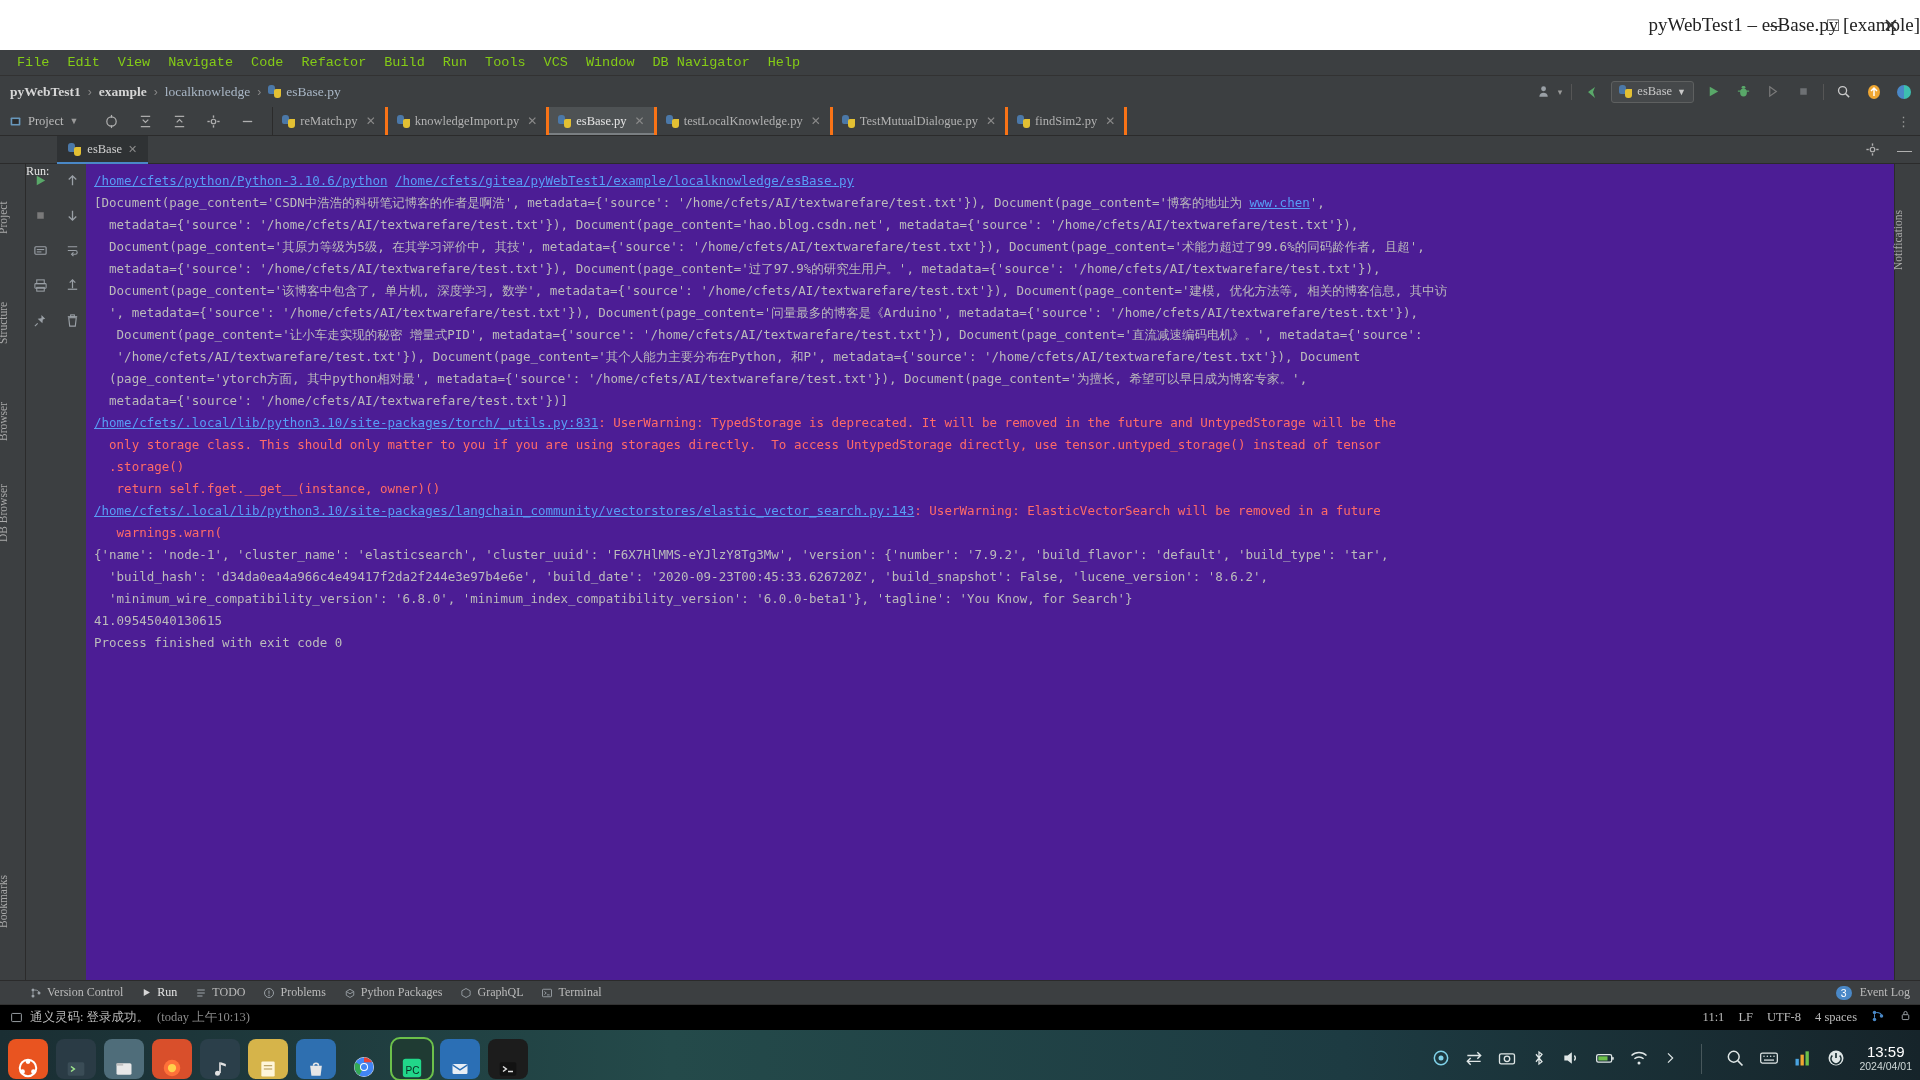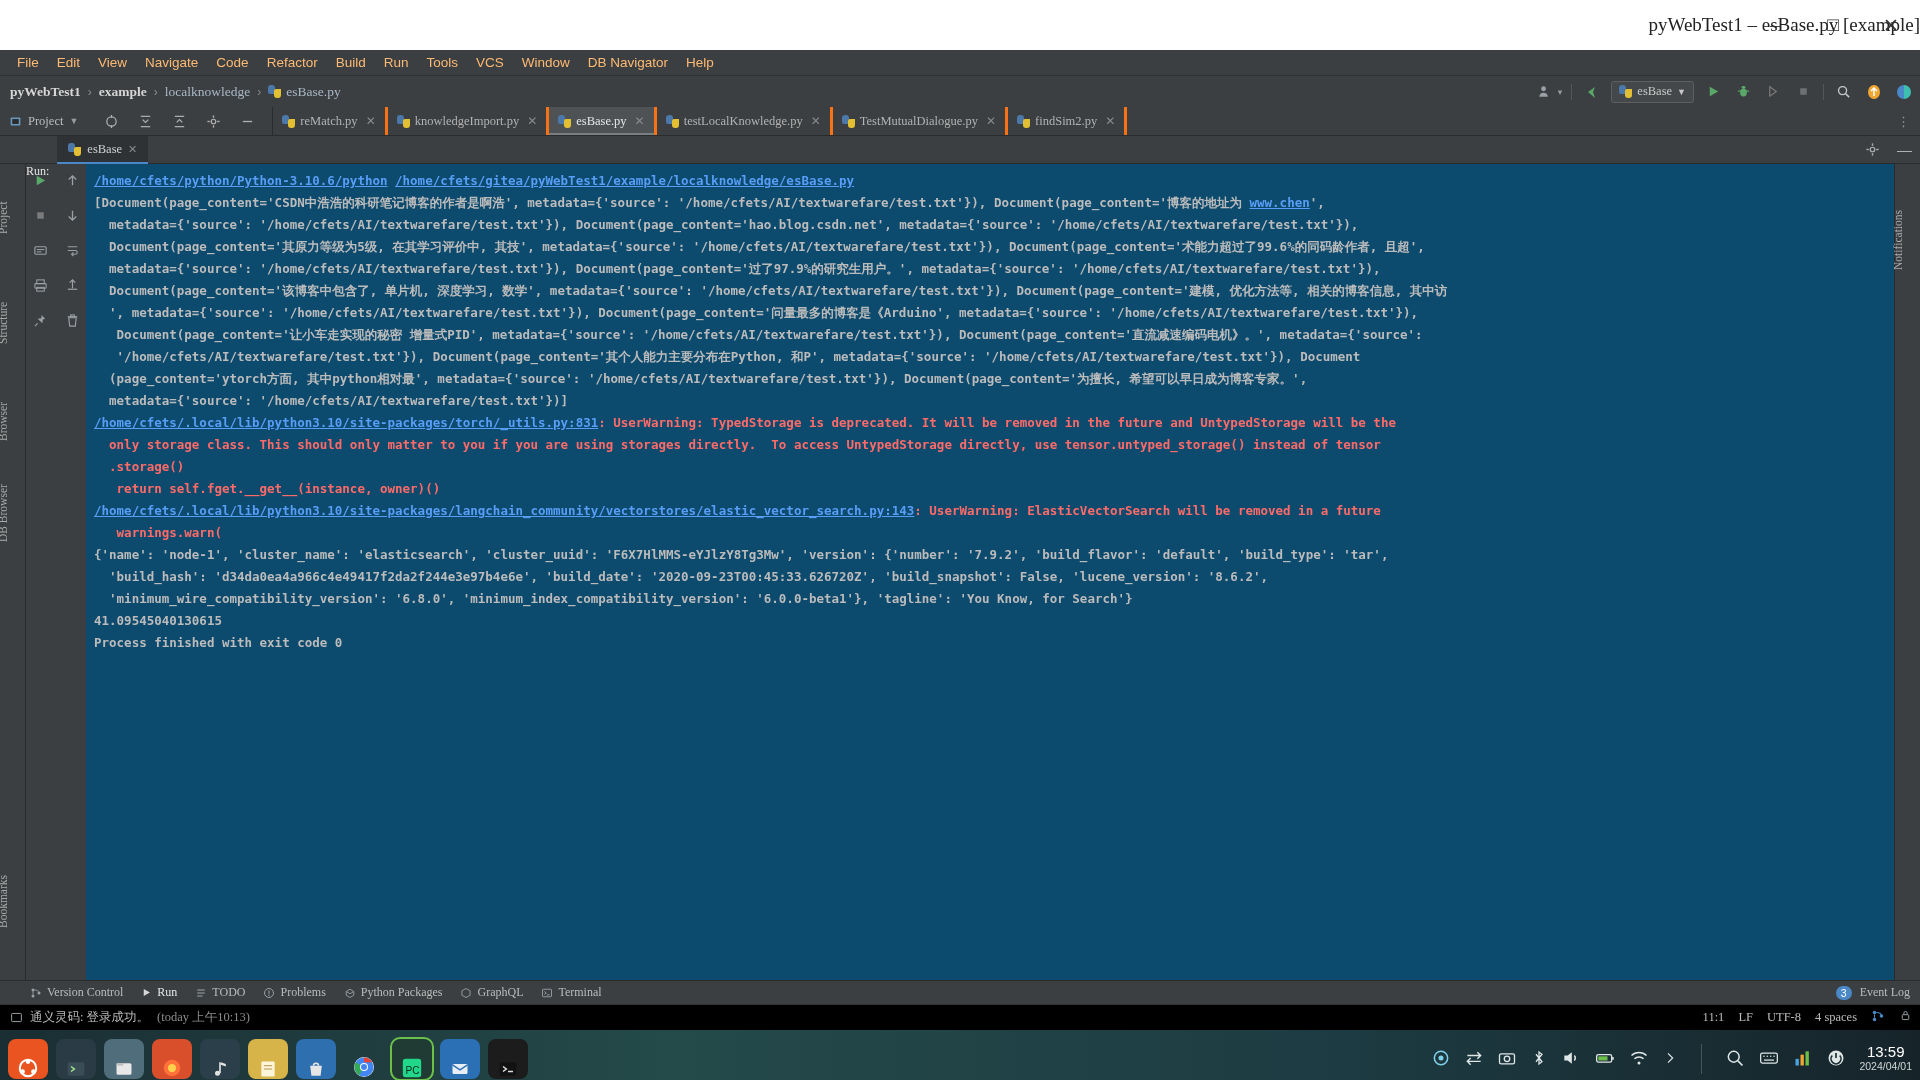--- a/index.html
+++ b/index.html
@@ -12,22 +12,22 @@
     align-items:center; justify-content:flex-end; position:relative;
     font-family:"Liberation Serif", serif; font-size:19px;
   }
   #titlebar .wbtns{ position:absolute; right:0; top:0; height:50px; display:flex; }
   #titlebar .wbtn{ width:58px; height:50px; display:flex; align-items:center;
     justify-content:center; font-size:19px; color:#333; }
 
   
   #menubar{ height:26px; background:#3c3f41; display:flex; align-items:center;
     padding-left:8px; border-bottom:1px solid #323232;}
-  #menubar .mi{ padding:3px 9px; font-size:13.5px; color:#fdba74;
-    font-family:Liberation Sans, sans-serif;}
+  #menubar .mi{ padding:3px 9px; font-size:13.5px; color:#84cc16;
+    font-family:Liberation Mono, monospace;}
 
   
   #navbar{ height:31px; background:#3c3f41; display:flex; align-items:center;
     padding-left:10px; position:relative; }
   #navbar .crumb{ display:flex; align-items:center; color:#a9b7c6; font-size:13.5px;
     font-family:"Liberation Serif", serif;}
   #navbar .crumb.bold{ font-weight:bold; color:#d6d6d6; }
   #navbar .sep{ color:#888; margin:0 7px; font-size:12px; }
   #navbar .rightbox{ position:absolute; right:6px; top:0; height:31px;
     display:flex; align-items:center; gap:9px; }
@@ -76,22 +76,22 @@
     transform-origin:left top; color:#aaa; font-size:11.5px;
     font-family:"Liberation Serif", serif;}
   .rightstrip{ width:26px; background:#3c3f41; position:relative;
     border-left:1px solid #2b2b2b; }
 
   .rungutter{ width:60px; background:#3c3f41; padding-top:6px;
     display:flex; flex-direction:column; align-items:center; }
   .gcol{ display:flex; flex-direction:column; align-items:center; gap:15px; }
   .gbtn{ width:20px; height:20px; display:flex; align-items:center; justify-content:center; }
 
-  #console{ flex:1; background:#0c4a6e; overflow:hidden; position:relative;
-    padding:6px 0 0 0;font-weight:bold; }
+  #console{ flex:1; background:#4c1d95; overflow:hidden; position:relative;
+    padding:6px 0 0 0; }
   .cline{ font-family:"DejaVu Sans Mono","Liberation Mono", monospace;
     font-size:12.5px; line-height:22px; color:#bbbbbb; white-space:pre;
     padding-left:8px; }
   .cline.warn{ color:#ff6b68; }
   .cline .lnk{ color:#589df6; text-decoration:underline; }
   .cline .wrn{ color:#ff6b68; }
   #consolescroll{ position:absolute; right:0; top:0; width:12px; height:100%; }
 
   
   #toolstrip{ height:24px; background:#3c3f41; display:flex; align-items:center;

